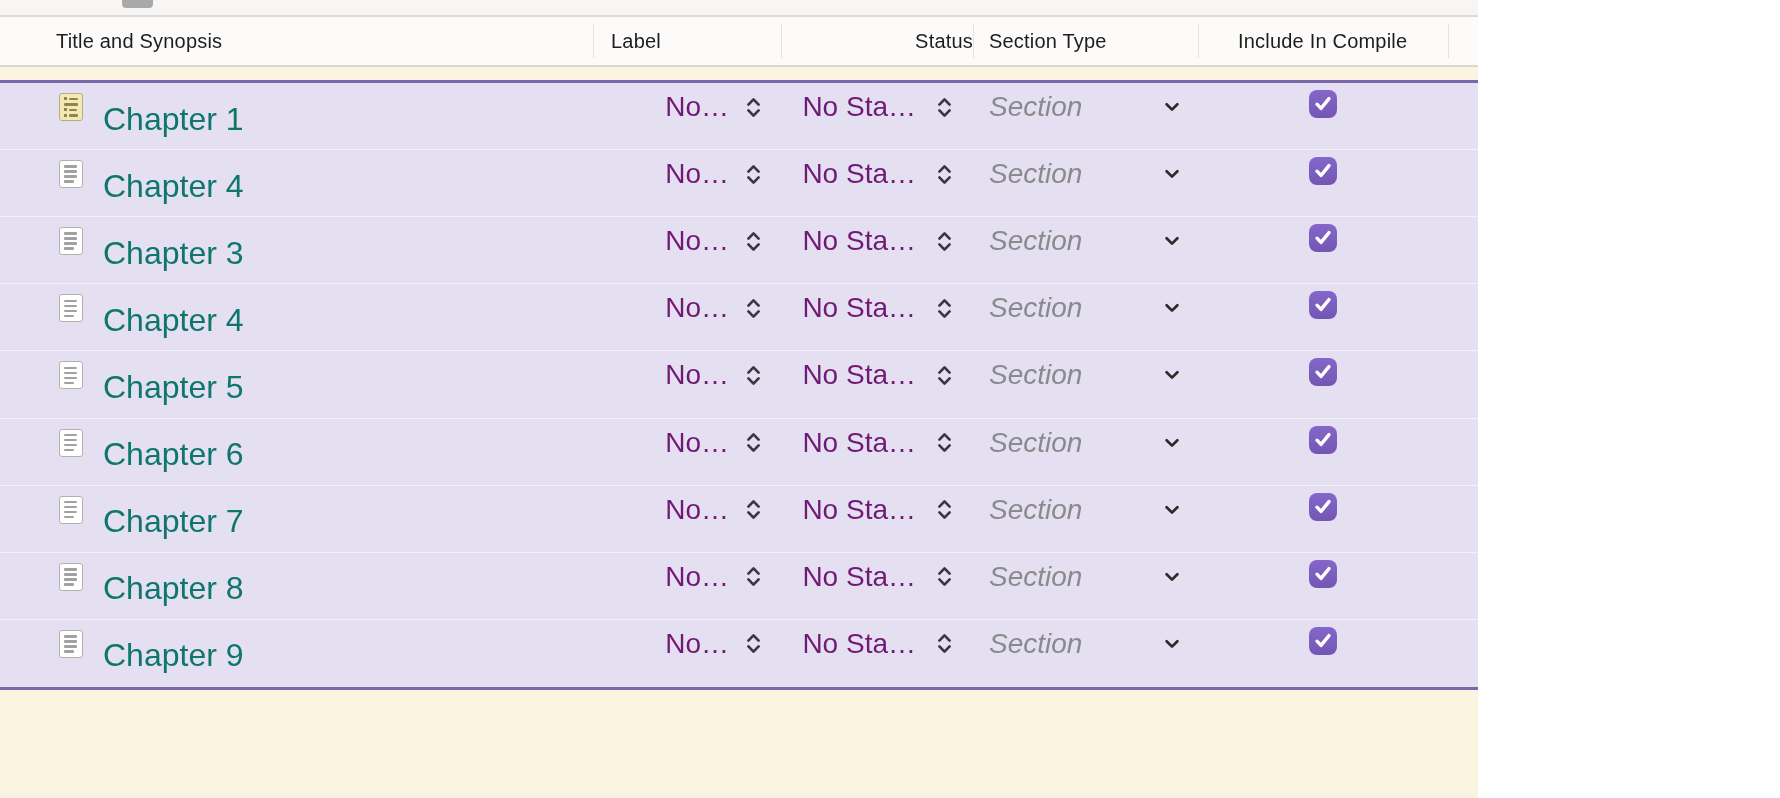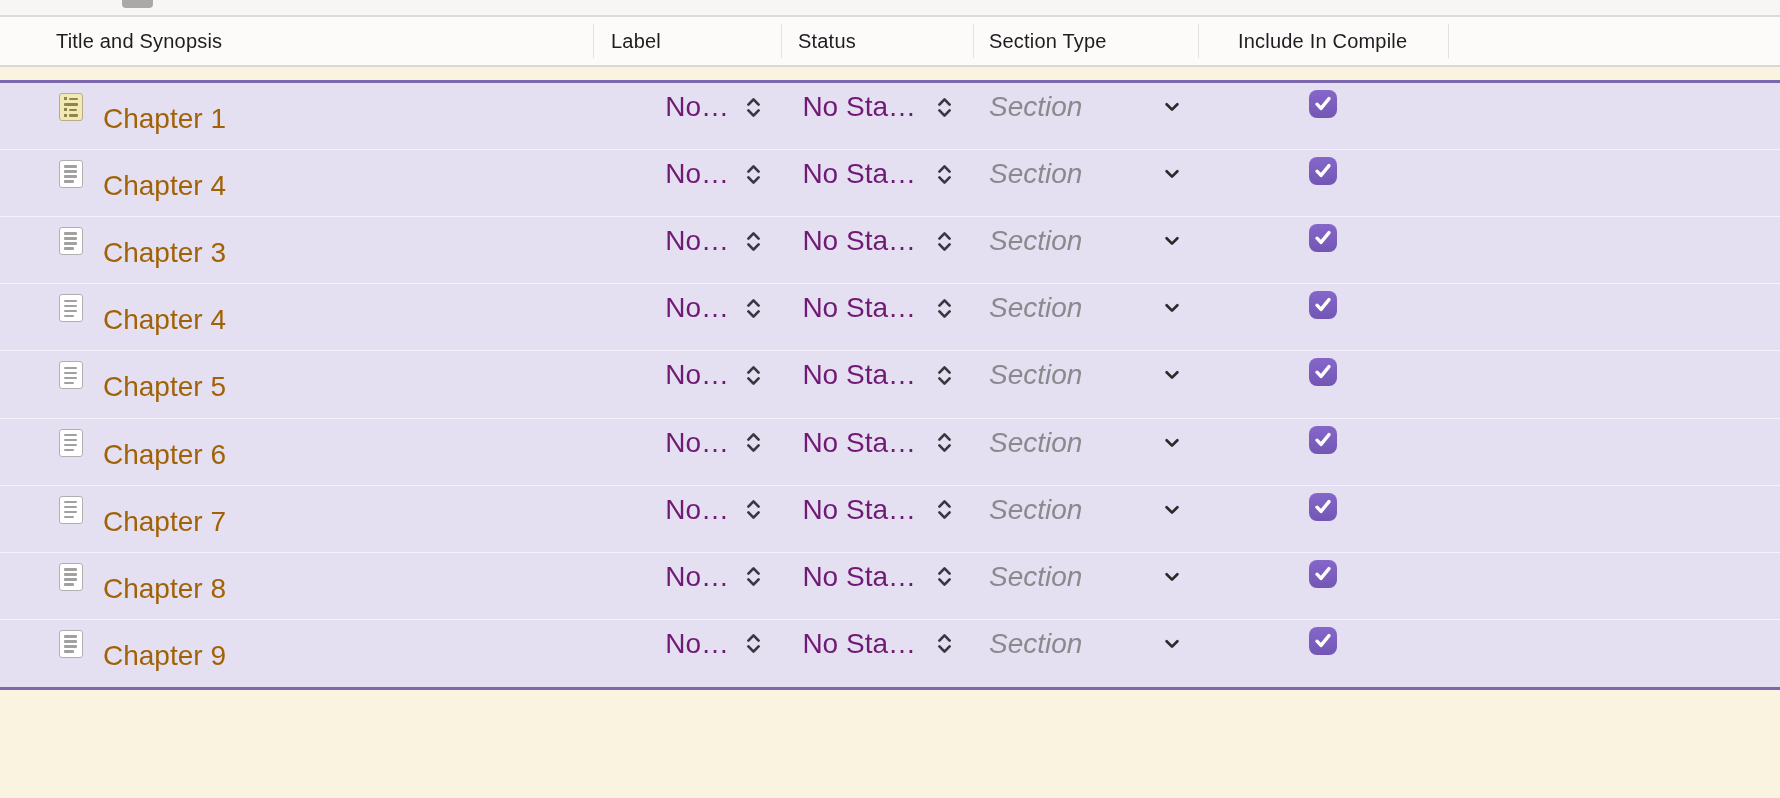--- a/index.html
+++ b/index.html
@@ -1,57 +1,57 @@
 <!DOCTYPE html>
 <html><head>
 <meta charset="utf-8">
 <style>
   * { margin:0; padding:0; box-sizing:border-box; }
   html,body { width:1780px; height:798px; }
   body { font-family:"Liberation Sans", sans-serif; overflow:hidden; }
 
-  .screen { position:relative; width:1780px; height:798px; background:#faf3df; overflow:hidden; }
+  .screen { position:relative; width:1478px; height:798px; background:#faf3df; overflow:hidden; }
 
   
   .top-strip { position:relative; height:17px; background:#f7f6f4; border-bottom:2px solid #dcdbd9; }
   .tab-fragment { position:absolute; left:122px; top:-5px; width:31px; height:13px;
                   background:#a9a9a9; border-radius:4px; }
 
   
   .grid { display:grid; grid-template-columns:593px 188px 192px 225px 250px 1fr; }
 
   
   .header-row { height:50px; background:#fcfbf9; border-bottom:2px solid #d9d7d4; }
   .hcell { position:relative; display:flex; align-items:center;
            font-size:20px; color:#1d1d1f; letter-spacing:.2px; }
   .hcell.sep::before { content:""; position:absolute; left:0; top:7px; bottom:7px;
                        width:1px; background:#e3e2e0; }
   .h-title   { padding-left:56px; }
   .h-label   { padding-left:18px; }
-  .h-status  { padding-left:17px; }
+  .h-status  { padding-left:17px;justify-content:flex-end; }
   .h-section { padding-left:16px; }
   .h-include { padding-left:40px; }
 
   .cream-gap { height:13px; background:#faf3df; }
 
   
   .outliner { height:610px; background:#e4e0f1;
               border-top:3px solid #7b68ac; border-bottom:3px solid #7b68ac; }
   .rows { display:grid; grid-template-rows:repeat(9, 1fr); height:100%; }
   .row { border-bottom:1px solid rgba(255,255,255,0.55); }
   .row:last-child { border-bottom:none; }
   .cell { display:flex; align-items:center; height:48px; }
 
   .c-title  { padding-left:59px; gap:20px; }
   .c-label  { justify-content:flex-end; padding-right:19px; gap:16px; }
   .c-status { justify-content:flex-end; padding-right:20px; gap:20px; }
   .c-sectiontype { justify-content:space-between; padding:0 18px 0 16px; }
   .c-include { justify-content:center; }
 
-  .row-title { font-size:28px; color:#a16207;margin-top:24px; }
+  .row-title { font-size:32px; color:#0f766e;margin-top:24px; }
   .popup-text { font-size:28px; color:#701a75; white-space:nowrap; }
   .section-text { font-size:28px; font-style:italic; color:#8a8a8e; }
 
   
   .doc-icon { width:24px; height:28px; background:#ffffff; border:1.5px solid #b2b0ae;
               border-radius:3px; display:flex; flex-direction:column; justify-content:center;
               gap:2.5px; padding:3px 4px; flex:0 0 auto; }
   .doc-icon .bar { height:2.5px; background:#a3a19f; border-radius:1px; }
   .doc-icon .b1{width:13px}.doc-icon .b2{width:13px}.doc-icon .b3{width:13px}.doc-icon .b4{width:10px}
 

